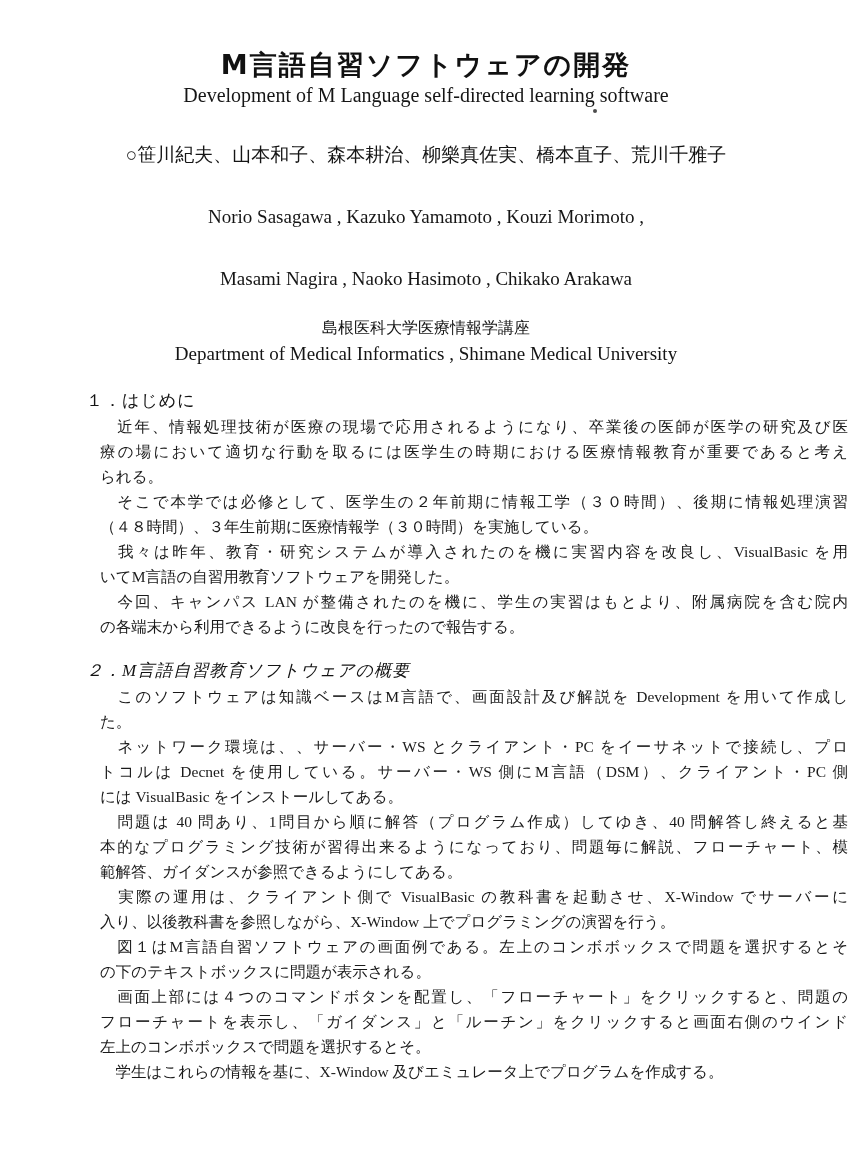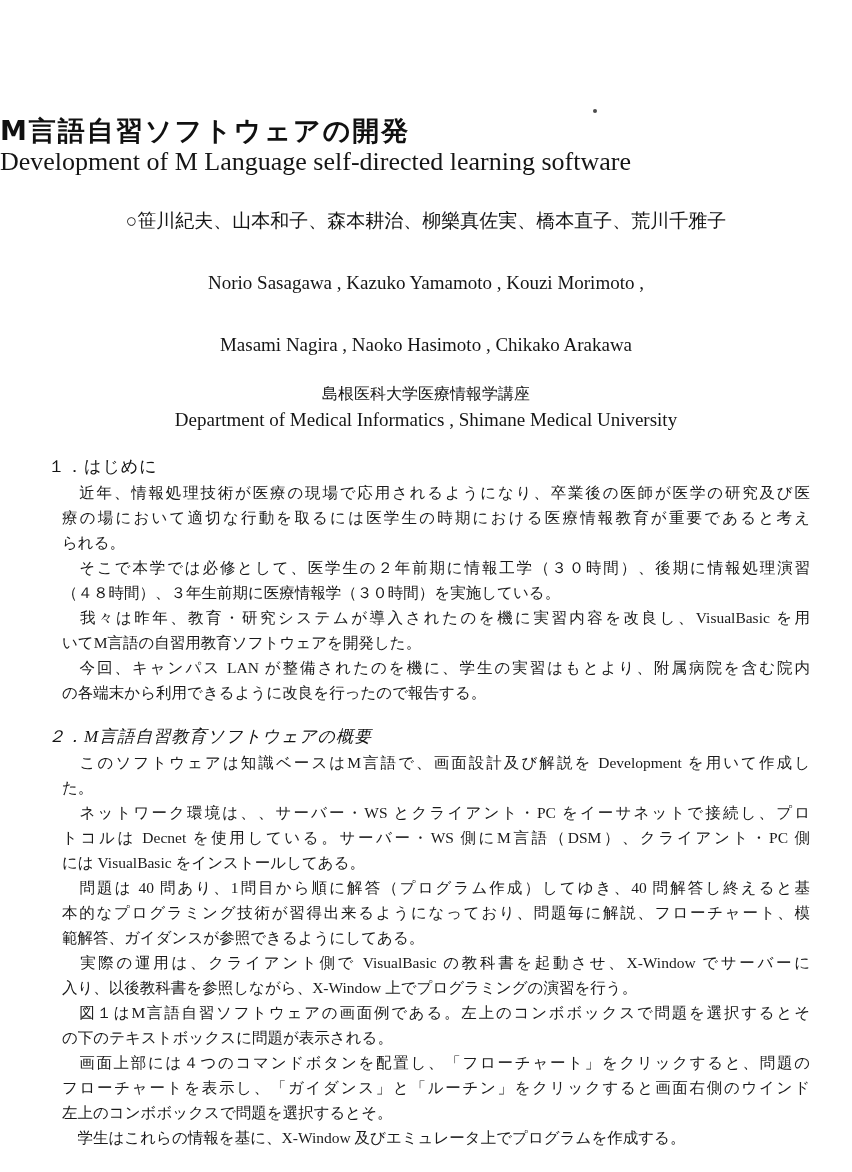--- a/index.html
+++ b/index.html
@@ -7,40 +7,40 @@
     position:relative;
     width:852px;height:1172px;
     margin:0 auto;
     background:#ffffff;
     color:#1c1c1c;
     overflow:hidden;
     font-family:"Liberation Serif","DejaVu Serif",serif;
     -webkit-font-smoothing:none;
   }
   
-  .title-block{padding-top:114px;text-align:left;}
+  .title-block{padding-top:48px;text-align:center;}
   .title-jp{
     font-family:"DejaVu Sans","Liberation Sans",sans-serif;
     font-weight:bold;
     font-size:27px;line-height:34px;
     letter-spacing:2px;
     color:#111;
   }
   .title-en{
-    font-size:26px;line-height:27px;
+    font-size:20px;line-height:27px;
     color:#151515;
   }
   .authors-block{margin-top:32px;text-align:center;}
   .authors-jp{font-size:19px;line-height:27px;color:#151515;}
   .authors-en{font-size:19px;line-height:26px;color:#151515;margin-top:36px;}
   .affil-block{margin-top:23px;text-align:center;}
   .affil-jp{font-size:16px;line-height:26px;color:#151515;}
   .affil-en{font-size:19px;line-height:26px;color:#151515;}
   
-  .body-area{margin-top:21px;}
+  .body-area{margin-top:21px;padding-left:38px;}
   .section-heading{
     margin-left:48px;
     font-size:17px;line-height:26px;
     color:#131313;
     letter-spacing:1px;
   }
   .section-heading.second{margin-top:19px;font-style:italic;}
   .para{margin:0;}
   .line{
     margin-left:62px;

